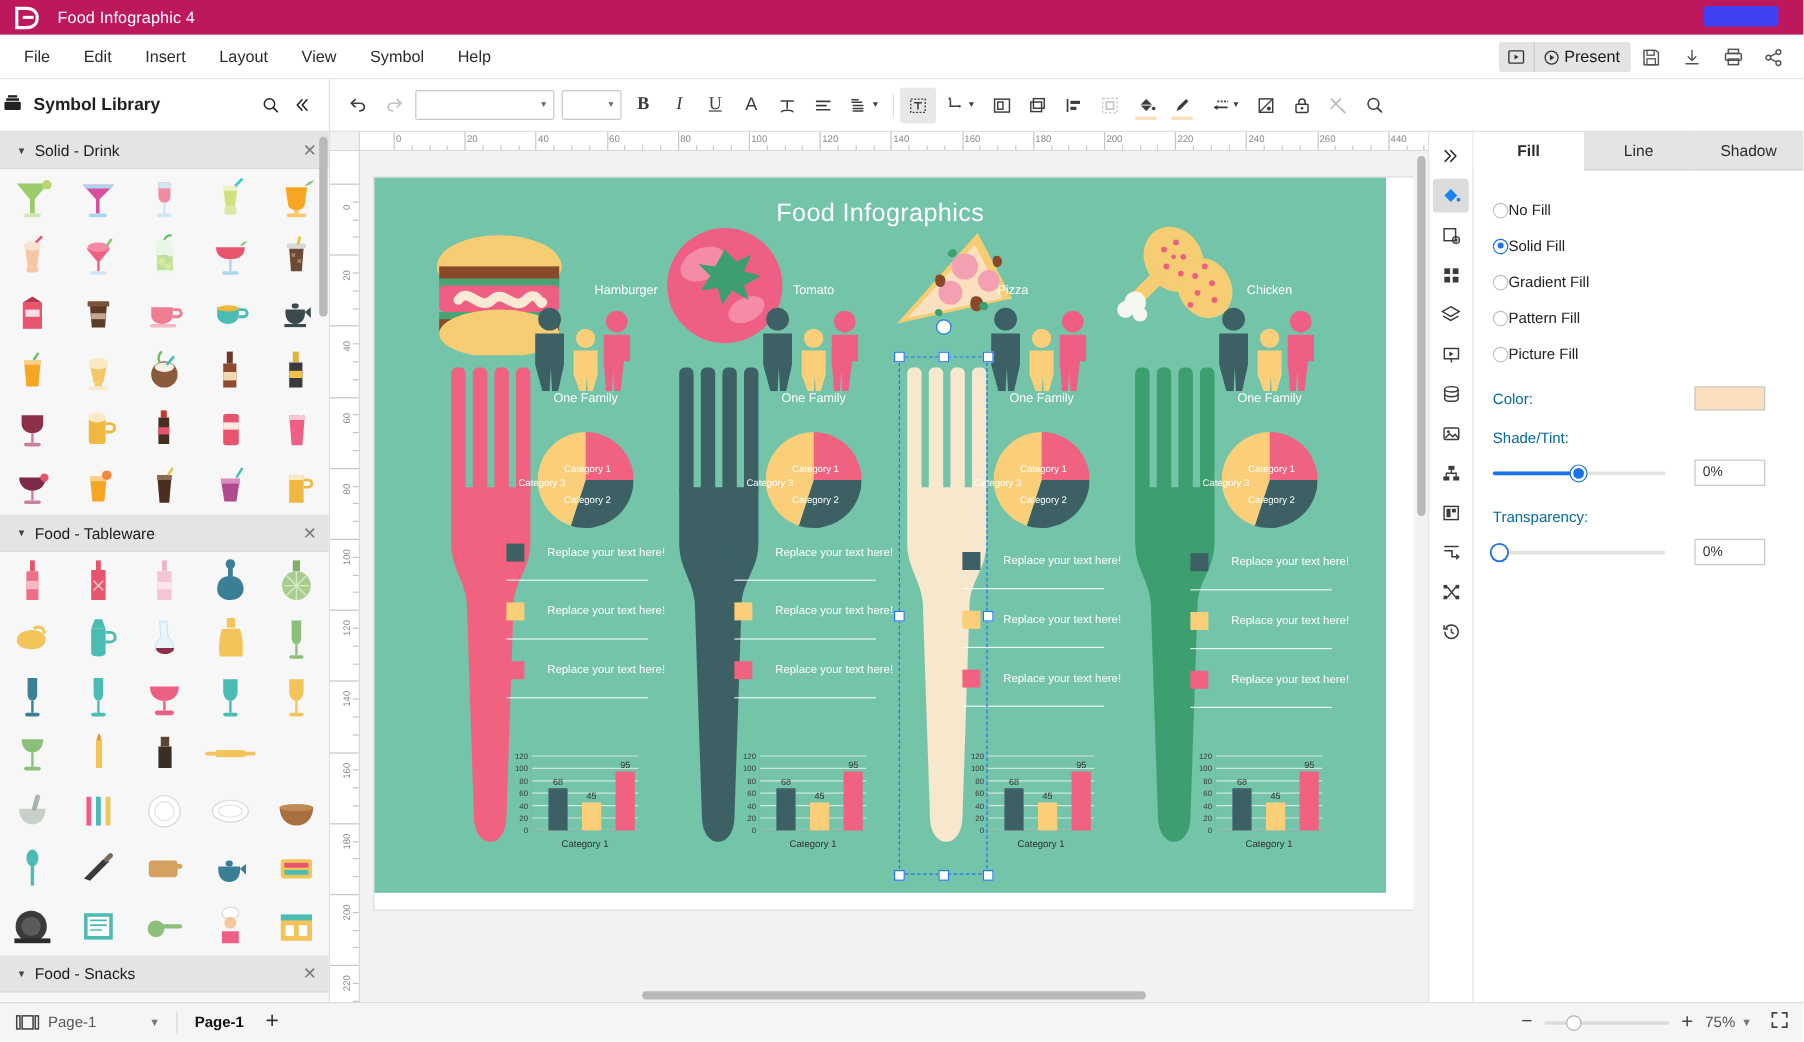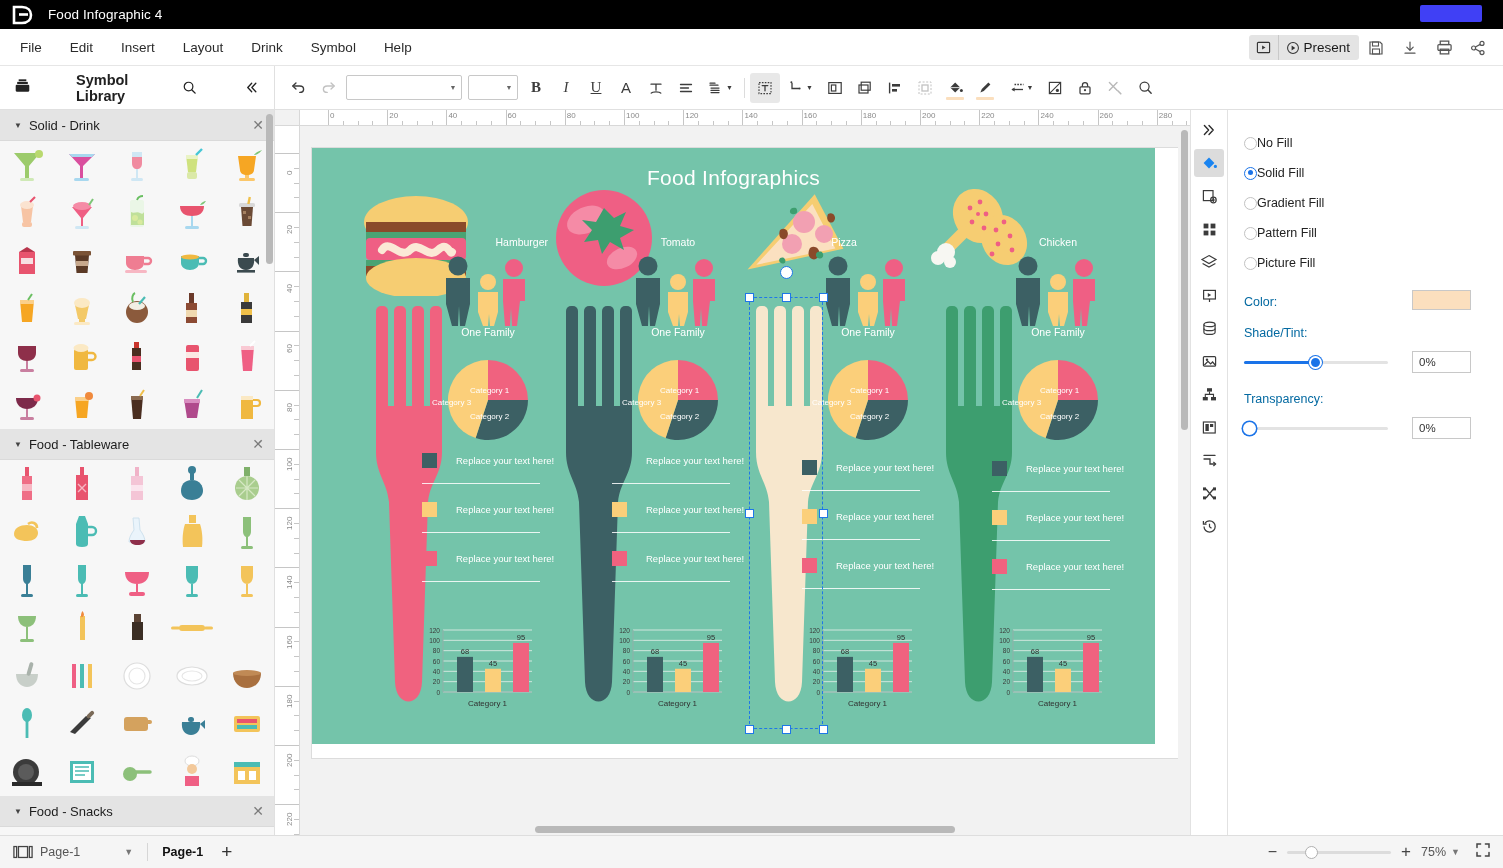--- a/index.html
+++ b/index.html
@@ -6,21 +6,21 @@
   body {
     width:1503px; height:868px; overflow:hidden;
     font-family:"Liberation Sans", sans-serif;
     background:#ffffff; color:#202020;
     -webkit-font-smoothing:antialiased;
   }
   .app { width:1503px; height:868px; display:flex; flex-direction:column; }
 
   
   .titlebar {
-    height:29px; background:#000000; display:flex; align-items:center;
+    height:29px; background:#be185d; display:flex; align-items:center;
     position:relative; flex:0 0 29px;
   }
   .logo-mark {
     width:26px; height:22px; margin-left:10px; position:relative;
   }
   .logo-mark svg { display:block; }
   .win-title { color:#fff; font-size:13.5px; margin-left:12px; letter-spacing:.1px;}
   .title-right-chip {
     position:absolute; right:21px; top:5px; width:62px; height:17px;
     background:#4040f5; border-radius:2px;
@@ -47,21 +47,21 @@
   .present-btn {
     display:flex; align-items:center; gap:3px; padding:0 9px 0 7px; height:14px;
     font-size:13.5px; color:#1a1a1a;
   }
   .mini-ico { width:34px; height:30px; display:flex; align-items:center; justify-content:center; }
 
   
   .bar2 { height:44px; display:flex; flex:0 0 44px; border-bottom:1px solid #e0e0e0; background:#fff;}
   .libhdr {
     width:275px; flex:0 0 275px; display:flex; align-items:center;
-    border-right:1px solid #e0e0e0; padding:0 10px 0 14px;gap:36px;
+    border-right:1px solid #e0e0e0; padding:0 10px 0 2px;
   }
   .libhdr .ttl { font-size:14.5px; font-weight:bold; margin-left:9px; flex:1; }
   .libhdr .act { width:26px; display:flex; align-items:center; justify-content:center;}
 
   .toolbar { flex:1; display:flex; align-items:center; padding-left:8px; gap:0px; }
   .tb { width:30px; height:30px; display:flex; align-items:center; justify-content:center;
         border-radius:3px; color:#3c3c3c; font-size:15px; position:relative;}
   .tb.disabled { color:#c2c2c2; }
   .tb.act { background:#e8e8e8; }
   .sel-box {
@@ -204,21 +204,21 @@
     </span>
     <span class="win-title">Food Infographic 4</span>
     <span class="title-right-chip"></span>
   </div>
 
   <div class="menubar">
     <span class="menu-item">File</span>
     <span class="menu-item">Edit</span>
     <span class="menu-item">Insert</span>
     <span class="menu-item">Layout</span>
-    <span class="menu-item">Drink</span>
+    <span class="menu-item">View</span>
     <span class="menu-item">Symbol</span>
     <span class="menu-item">Help</span>
 
     <div class="menu-right">
       <div class="present-group">
         <span class="present-ico">
           <svg width="15" height="15" viewBox="0 0 16 16">
               <rect x="1.5" y="2.5" width="13" height="11" rx="1" fill="none" stroke="#333" stroke-width="1.2"></rect>
               <path d="M6.5 5.8v4.4l3.6-2.2z" fill="#333"></path>
             </svg>
@@ -984,21 +984,21 @@
             <span class="hr-lbl" style="left: 738.4px;">240</span>
             <span class="hr-tick" style="left: 753.2px; height: 5px; top: 11px;"></span>
             <span class="hr-tick" style="left: 768px; height: 5px; top: 11px;"></span>
             <span class="hr-tick" style="left: 782.8px; height: 5px; top: 11px;"></span>
             <span class="hr-tick" style="left: 797.6px; height: 16px;"></span>
             <span class="hr-lbl" style="left: 797.6px;">260</span>
             <span class="hr-tick" style="left: 812.4px; height: 5px; top: 11px;"></span>
             <span class="hr-tick" style="left: 827.2px; height: 5px; top: 11px;"></span>
             <span class="hr-tick" style="left: 842px; height: 5px; top: 11px;"></span>
             <span class="hr-tick" style="left: 856.8px; height: 16px;"></span>
-            <span class="hr-lbl" style="left: 856.8px;">280</span>
+            <span class="hr-lbl" style="left: 856.8px;">440</span>
             <span class="hr-tick" style="left: 871.6px; height: 5px; top: 11px;"></span>
             <span class="hr-tick" style="left: 886.4px; height: 5px; top: 11px;"></span>
           </div>
       </div>
       <div class="belowruler">
         <div class="vruler" id="vruler">
             <span class="vr-tick" style="top: 27px; width: 25px;"></span>
             <span class="vr-lbl" style="top: 49px; left: 10px;">0</span>
             <span class="vr-tick" style="top: 41.8px; width: 6px; left: 19px;"></span>
             <span class="vr-tick" style="top: 56.6px; width: 6px; left: 19px;"></span>
@@ -1484,20 +1484,25 @@
       <span class="rail-btn">
         <svg width="17" height="17" viewBox="0 0 17 17">
             <path d="M3 8.5a5.6 5.6 0 105.6-5.6c-2 0-3.8 1-4.8 2.6" fill="none" stroke="#3b3b3b" stroke-width="1.25"></path>
             <path d="M2.4 3v3.2h3.2" fill="none" stroke="#3b3b3b" stroke-width="1.25"></path>
             <path d="M8.5 5.8v3l2 1.4" fill="none" stroke="#3b3b3b" stroke-width="1.2"></path>
           </svg>
       </span>
     </div>
 
     <div class="rpanel">
+      <div class="rtabs">
+        <span class="rtab active">Fill</span>
+        <span class="rtab">Line</span>
+        <span class="rtab">Shadow</span>
+      </div>
       <div class="rbody">
         <div class="radio-row">
           <span class="radio"></span>
           <span class="radio-lbl">No Fill</span>
         </div>
         <div class="radio-row">
           <span class="radio on"></span>
           <span class="radio-lbl">Solid Fill</span>
         </div>
         <div class="radio-row">

